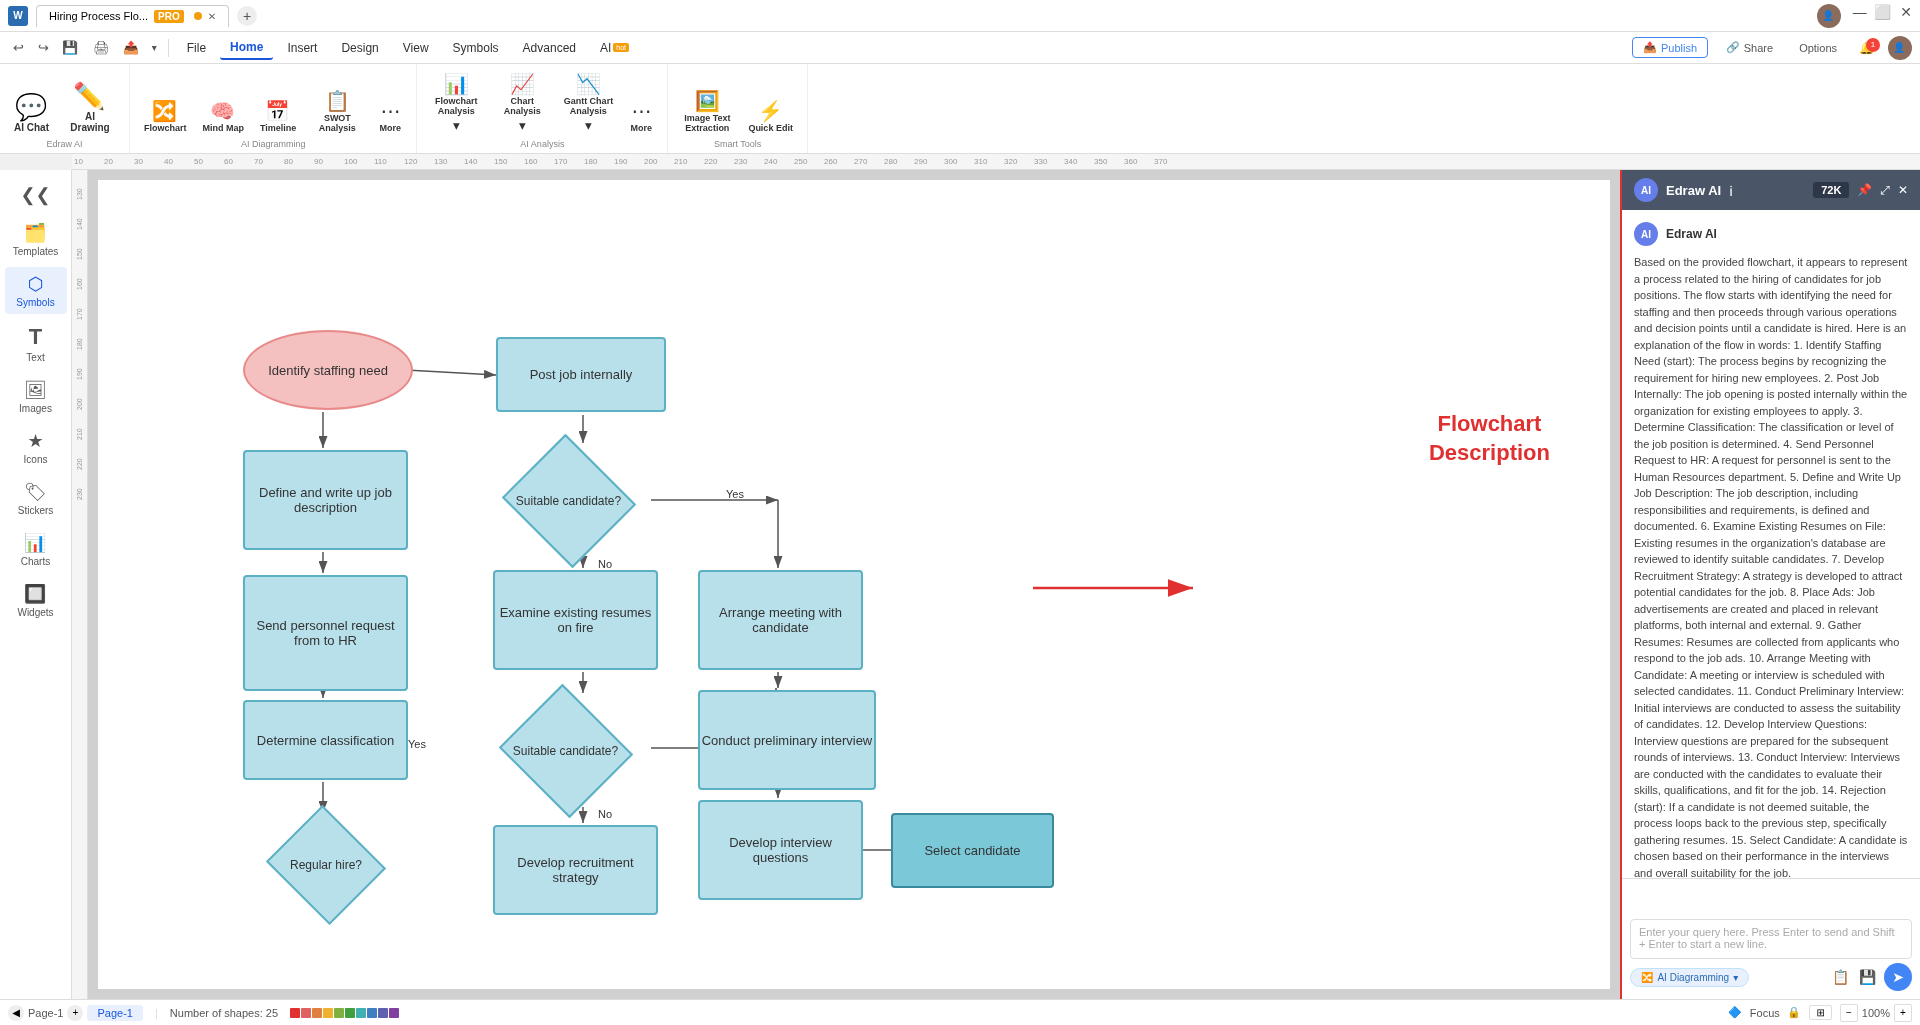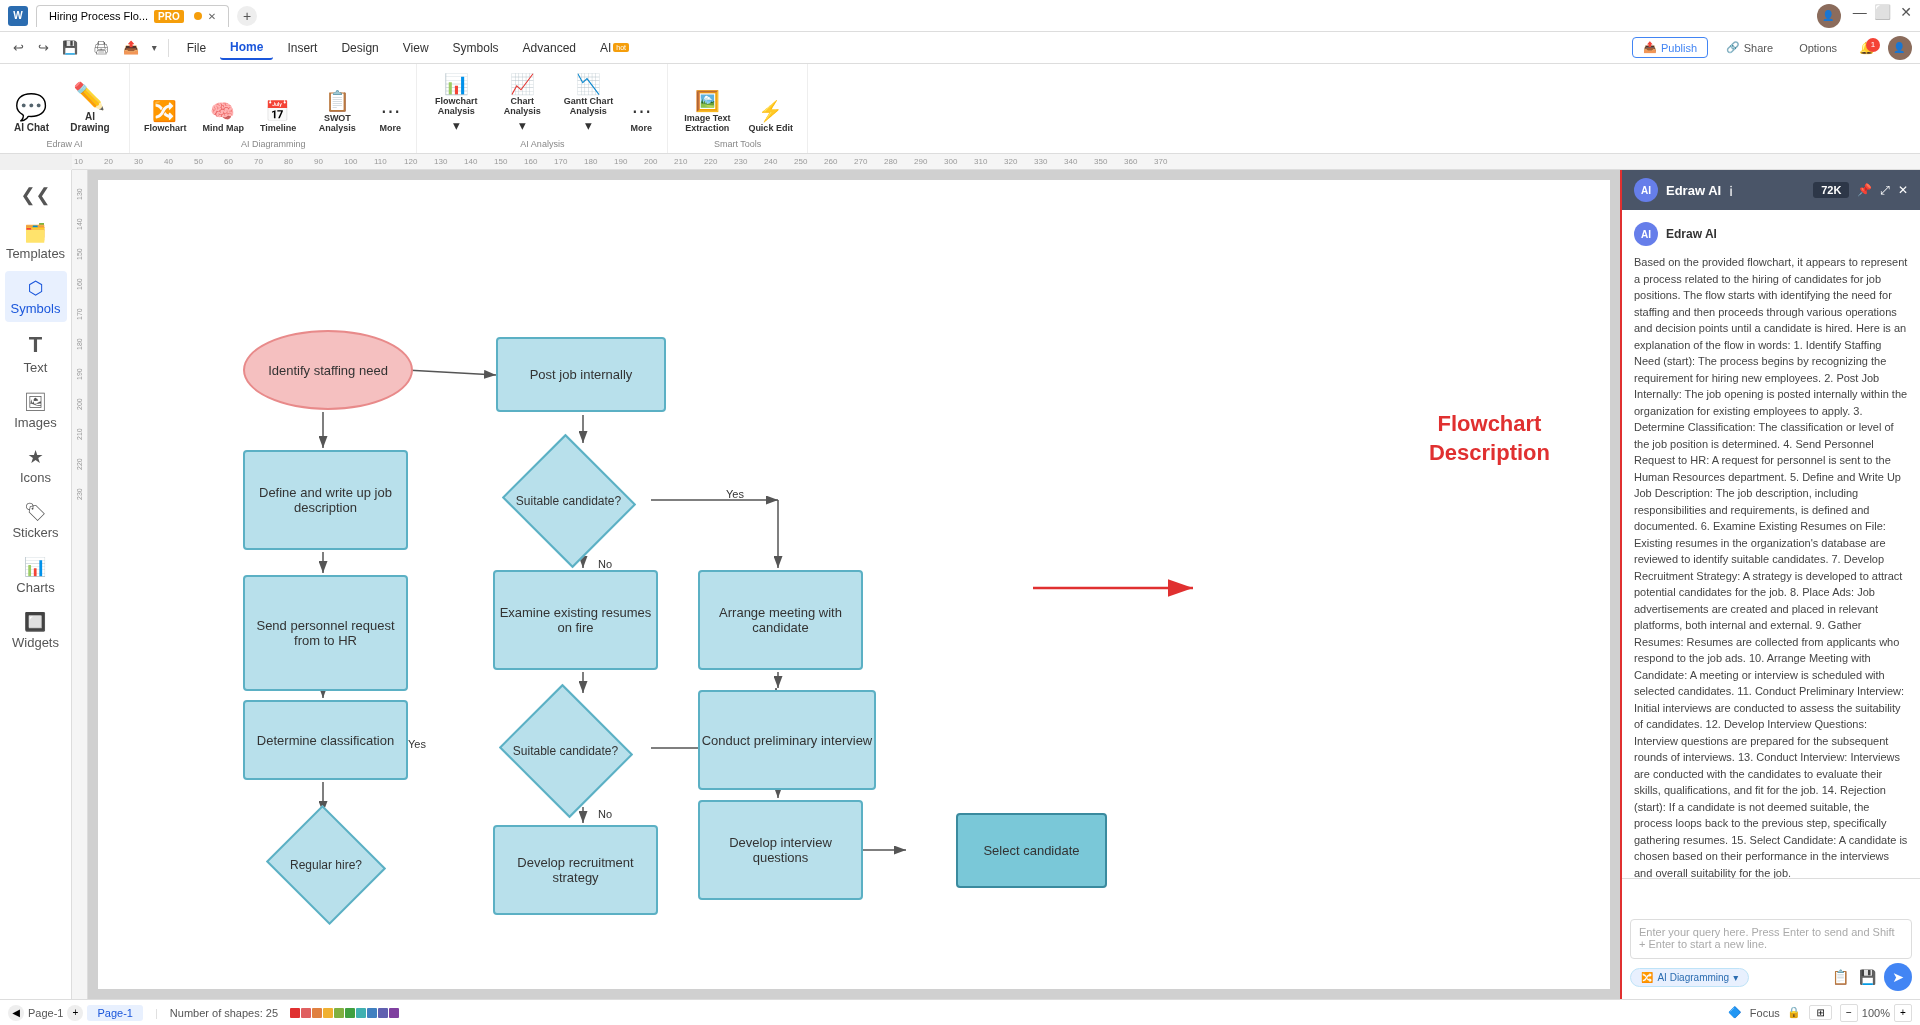--- a/index.html
+++ b/index.html
@@ -136,21 +136,21 @@
       align-items: center;
       gap: 2px;
       padding: 6px 4px;
       cursor: pointer;
       border-radius: 4px;
       width: 62px;
       color: #555;
     }
     .left-sidebar-item.active { background: #e8f0fe; color: #1a56db; }
     .left-sidebar-item .icon { font-size: 18px; }
-    .left-sidebar-item .label { font-size: 13px; text-align: center; }
+    .left-sidebar-item .label { font-size: 10px; text-align: center; }
 
     
     #ruler-v {
       width: 16px;
       background: #f5f5f5;
       border-right: 1px solid #ddd;
       display: flex;
       flex-direction: column;
       align-items: center;
       overflow: hidden;
@@ -667,21 +667,21 @@
           </div>
 
           <div class="fc-node fc-rect" style="left:395px;top:645px;width:165px;height:90px;">
             <span>Develop recruitment strategy</span>
           </div>
 
           <div class="fc-node fc-rect" style="left:600px;top:620px;width:165px;height:100px;">
             <span>Develop interview questions</span>
           </div>
 
-          <div class="fc-node fc-rect-dark" style="left:858px;top:633px;width:151px;height:75px;">
+          <div class="fc-node fc-rect-dark" style="left:793px;top:633px;width:163px;height:75px;">
             <span>Select candidate</span>
           </div>
 
           <div id="fc-description">
             <div>Flowchart</div>
             <div>Description</div>
           </div>
 
         </div>
       </div>

